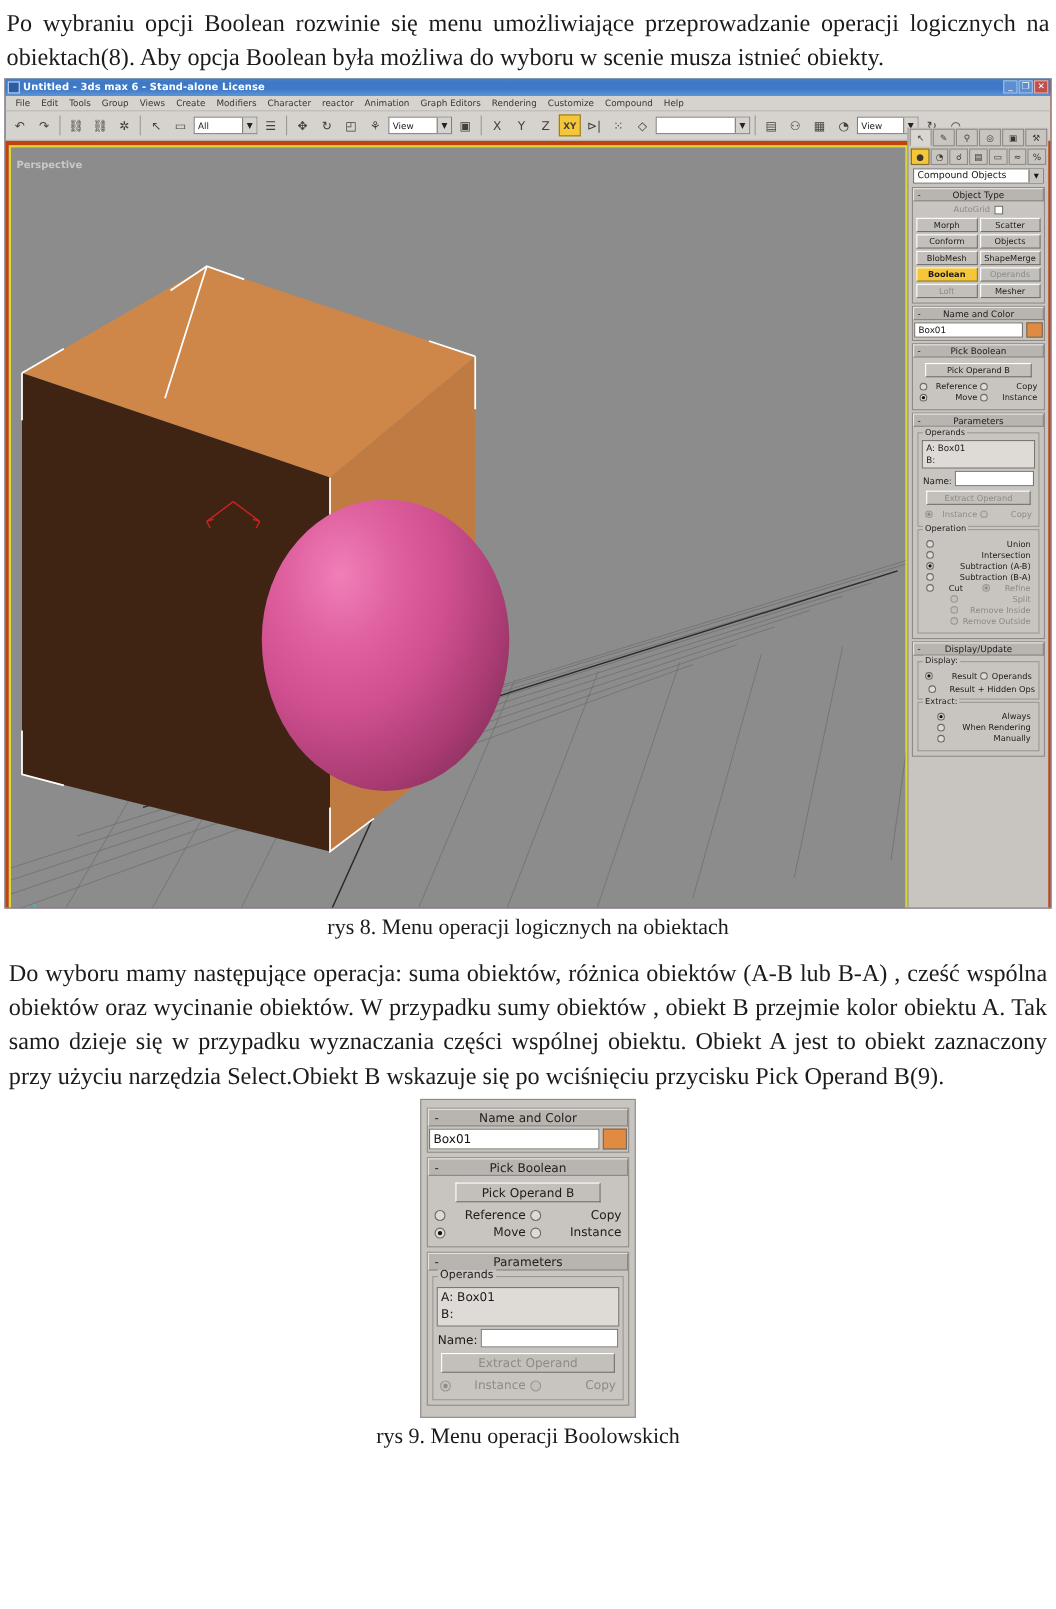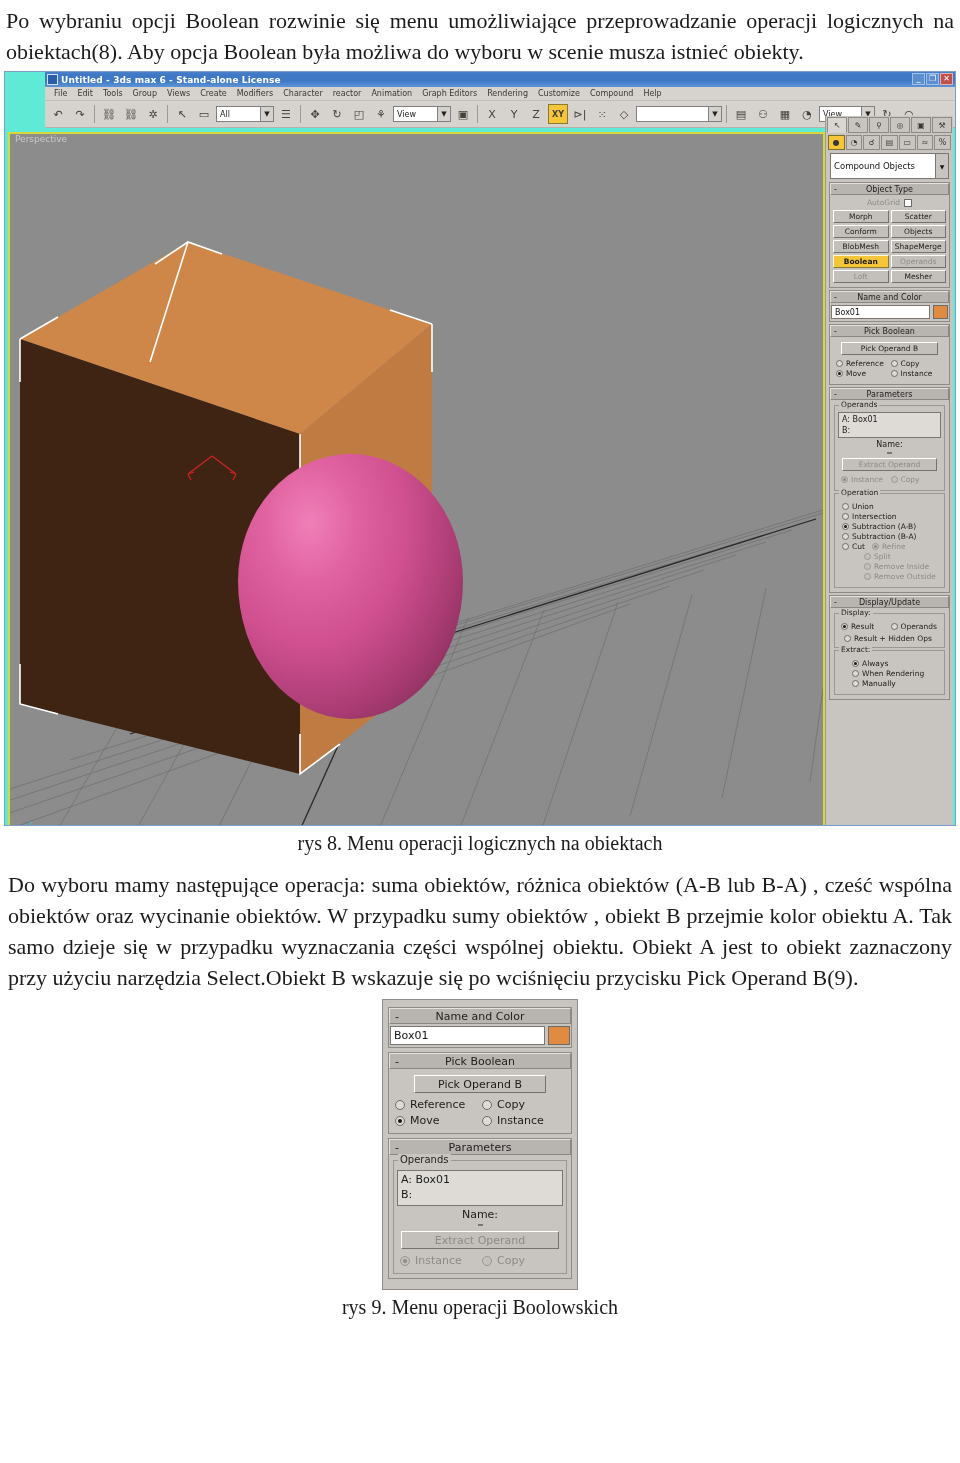--- a/index.html
+++ b/index.html
@@ -28,25 +28,24 @@
     text-align:center;
     color:#1b1b1b;
     padding:6px 0 4px 0;
   }
 
   
   #max-window {
     width:952px; height:755px;
     margin:4px 4px 0 4px;
     border:1px solid #7a9ec8;
-    background:#5eead4;
+    background:#c2410c;
     position:relative;
     overflow:hidden;
     font-family:"DejaVu Sans", sans-serif;
-    padding-left:40px;
   }
   .titlebar {
     height:15px;
     background:linear-gradient(to bottom,#4a7fc8 0%,#3f79c6 18%,#3f79c6 60%,#5d93d6 100%);
     display:flex; align-items:center;
     padding:0 2px;
     position:relative;
   }
   .title-ico {
     width:11px;height:11px;margin-right:3px;
@@ -106,24 +105,25 @@
     position:absolute; left:3px; top:60px;
     width:817px; height:738px;
   }
   #viewport {
     width:817px; height:738px;
     border:2px solid #d8d83a;
     background:#8c8c8c;
     position:relative; overflow:hidden;
   }
   #vp-label {
-    position:absolute; left:5px; top:0;
+    position:absolute; left:5px; top:12px;
     color:#c9c9c9; font-size:9px;
     font-family:"DejaVu Sans", sans-serif;
     z-index:6;
+    font-weight:bold;
   }
   #grid-svg { position:absolute; left:0; top:0; }
   #box-svg  { position:absolute; left:0; top:0; }
   #sphere {
     position:absolute;
     left:228px; top:320px;
     width:225px; height:265px;
     border-radius:50% 50% 50% 50%/48% 48% 52% 52%;
     background:radial-gradient(ellipse at 32% 26%, #f07fb8 0%, #e062a0 22%, #cf4f8f 45%, #a83b72 70%, #7a2a52 92%, #5c1f3e 100%);
     z-index:4;
@@ -147,21 +147,21 @@
   }
   .cp-tab.sel { background:#d9d6d1; border-bottom-color:#d9d6d1; }
   .cp-cat { display:flex; height:17px; padding:2px 2px 0 2px; gap:1px; }
   .cp-cat-btn {
     flex:1; background:#c8c5c0; border:1px solid #8e8b86;
     display:flex;align-items:center;justify-content:center;
     font-size:8px;color:#3a3630;
   }
   .cp-cat-btn.on { background:#f5c63a; border-color:#7a6c2a; }
   .cp-combo {
-    margin:3px 4px; height:26px; background:#ffffff;
+    margin:3px 4px; height:14px; background:#ffffff;
     border:1px solid #7a7772; font-size:8.5px; color:#161616;
     display:flex; align-items:center; padding-left:3px; position:relative;
   }
   .cp-combo .arrow {
     position:absolute;right:0;top:0;bottom:0;width:13px;
     background:#c8c5c0;border-left:1px solid #7a7772;
     display:flex;align-items:center;justify-content:center;font-size:6px;
   }
   .rollout {
     margin:2px 3px; border:1px solid #8e8b86; background:#c8c5c0;
@@ -194,36 +194,36 @@
   .mx-btn.dis { color:#8e8b86; }
   .chk-row { display:flex;align-items:center;justify-content:center;gap:4px;font-size:7.5px;color:#8e8b86; }
   .chk-box { width:8px;height:8px;background:#fff;border:1px solid #6e6b66; }
   .name-row { display:flex; gap:3px; padding:2px 1px; }
   .name-inp {
     flex:1; height:14px; background:#ffffff; border:1px solid #7a7772;
     font-size:8px; color:#111; display:flex;align-items:center;padding-left:3px;
   }
   .swatch { width:15px;height:14px;border:1px solid #6e6b66; }
   .radio-grid { display:grid; grid-template-columns:1fr 1fr; gap:1px 2px; padding:2px 3px; }
-  .radio-row { display:flex;align-items:center;gap:3px;font-size:7.5px;color:#1e1b18; }
+  .radio-row { display:flex;align-items:center;gap:3px;font-size:7.5px;color:#1e1b18;justify-content:space-between; }
   .radio-row.dis { color:#8e8b86; }
   .rd {
     width:7px;height:7px;border-radius:50%;
     background:#dedbd6;border:1px solid #6e6b66;flex:none;
     display:flex;align-items:center;justify-content:center;
   }
   .rd.on::after { content:""; width:3px;height:3px;border-radius:50%;background:#141414; }
   .rd.dis { background:#c3c0bb; border-color:#9b9893; }
   .rd.dis.on::after { background:#8e8b86; }
   .radio-col { display:flex;flex-direction:column;gap:1px;padding:2px 4px; }
   .list-box {
     background:#dedbd6; border:1px solid #7a7772;
     height:26px; font-size:8px; color:#1a1a1a; padding:1px 3px; line-height:11px;
   }
-  .lbl-inp-row { display:flex;align-items:center;gap:3px;padding:2px 1px;flex-direction:column; }
+  .lbl-inp-row { display:flex;align-items:flex-end;gap:3px;padding:2px 1px; }
   .lbl-inp-row .lb { font-size:8px;color:#1e1b18; }
 
   
   #fig9 {
     width:196px; margin:6px auto 0 auto;
     background:#c8c5c0; border:1px solid #8e8b86;
     padding:3px 4px 6px 4px;
     font-family:"DejaVu Sans", sans-serif;
   }
   #fig9 .roll-hdr { height:16px; font-size:11px; }

